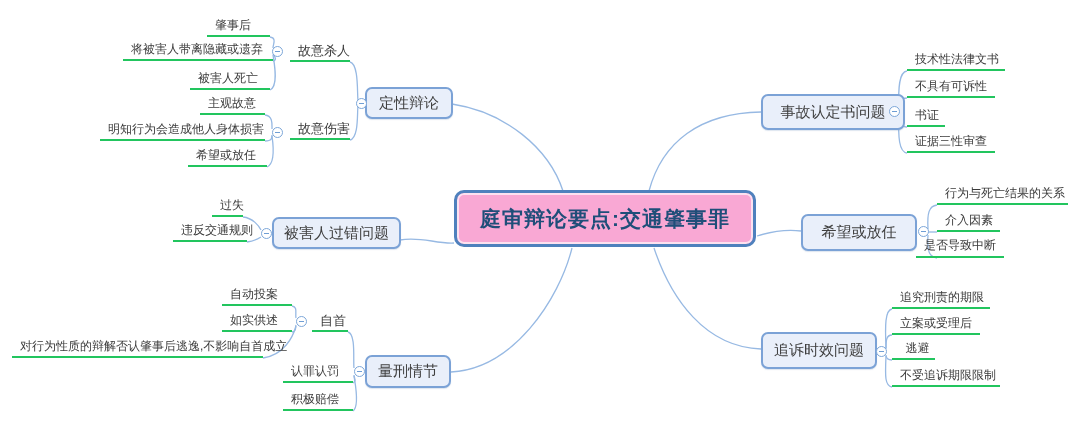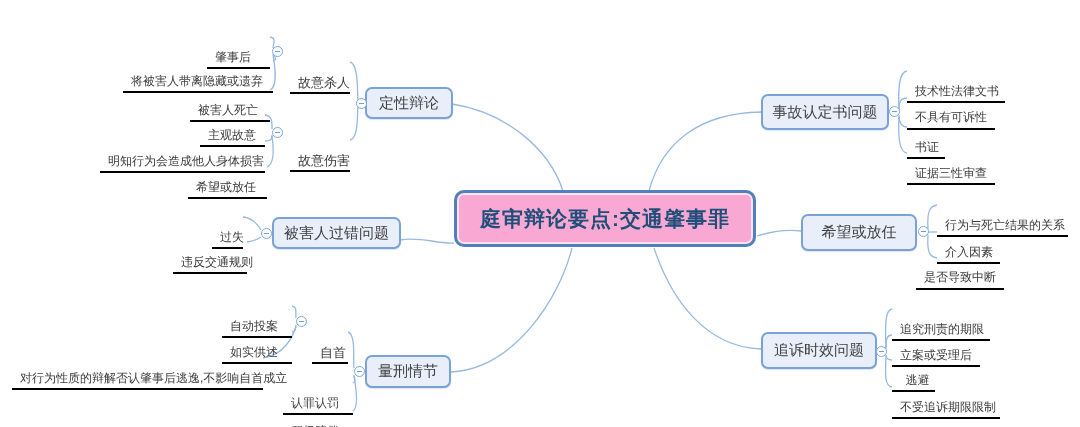--- a/index.html
+++ b/index.html
@@ -16,27 +16,27 @@
     font-size:21px;font-weight:bold;color:#1f4e79;letter-spacing:1px;white-space:nowrap;
   }
   .topic{
     position:absolute;background:#e9effa;border:2px solid #7ba2d6;border-radius:7px;
     box-sizing:border-box;display:flex;align-items:center;justify-content:center;
     font-size:15px;color:#3f3f3f;white-space:nowrap;box-shadow:0 1px 1px rgba(120,150,190,.25);
   }
   .t-qual{left:365px;top:87px;width:88px;height:32px;}
   .t-victim{left:272px;top:217px;width:129px;height:32px;}
   .t-sent{left:365px;top:355px;width:86px;height:33px;}
-  .t-report{left:761px;top:94px;width:128px;height:36px;font-family:Liberation Mono, monospace;}
+  .t-report{left:761px;top:94px;width:144px;height:36px;font-family:Liberation Mono, monospace;}
   .t-cause{left:801px;top:214px;width:116px;height:37px;}
   .t-limit{left:761px;top:332px;width:116px;height:37px;}
   .leaf{
     position:absolute;height:20px;line-height:17px;box-sizing:border-box;
-    border-bottom:2px solid #000000;padding:0 0 1px 8px;
-    font-size:12px;white-space:nowrap;overflow:visible;margin-top:32px;
+    border-bottom:2px solid #22c55e;padding:0 0 1px 8px;
+    font-size:12px;white-space:nowrap;overflow:visible;
   }
   .sub{font-size:13px;}
   .collapse{
     position:absolute;width:11px;height:11px;border-radius:50%;
     background:#ffffff;border:1px solid #7da7d9;box-sizing:border-box;
     display:flex;align-items:center;justify-content:center;
   }
   .collapse .minus{display:block;width:5px;height:1px;background:#6f9ed4;}
 </style>
 </head>
@@ -114,21 +114,21 @@
   <div class="leaf" style="left:173px;top:222px;width:74px;">违反交通规则</div>
 
   <div class="leaf sub" style="left:312px;top:312px;width:36px;">自首</div>
   <div class="leaf" style="left:222px;top:286px;width:70px;">自动投案</div>
   <div class="leaf" style="left:222px;top:312px;width:70px;">如实供述</div>
   <div class="leaf" style="left:12px;top:338px;width:251px;">对行为性质的辩解否认肇事后逃逸,不影响自首成立</div>
   <div class="leaf" style="left:283px;top:363px;width:70px;">认罪认罚</div>
   <div class="leaf" style="left:283px;top:391px;width:70px;">积极赔偿</div>
 
   <div class="leaf" style="left:907px;top:51px;width:98px;">技术性法律文书</div>
-  <div class="leaf" style="left:907px;top:78px;width:88px;font-family:Liberation Mono, monospace;">不具有可诉性</div>
+  <div class="leaf" style="left:907px;top:78px;width:88px;">不具有可诉性</div>
   <div class="leaf" style="left:907px;top:107px;width:38px;">书证</div>
   <div class="leaf" style="left:907px;top:133px;width:88px;">证据三性审查</div>
 
   <div class="leaf" style="left:937px;top:185px;width:131px;">行为与死亡结果的关系</div>
   <div class="leaf" style="left:937px;top:212px;width:63px;">介入因素</div>
   <div class="leaf" style="left:916px;top:238px;width:88px;font-family:Liberation Mono, monospace;">是否导致中断</div>
 
   <div class="leaf" style="left:892px;top:289px;width:98px;">追究刑责的期限</div>
   <div class="leaf" style="left:892px;top:315px;width:88px;">立案或受理后</div>
   <div class="leaf" style="left:892px;top:340px;width:43px;text-align:center;">逃避</div>

